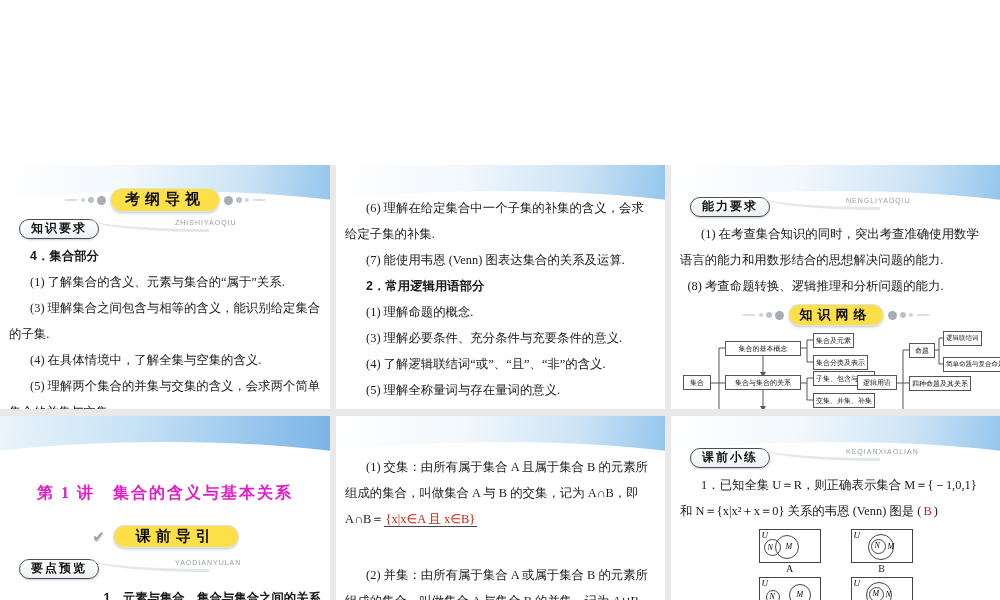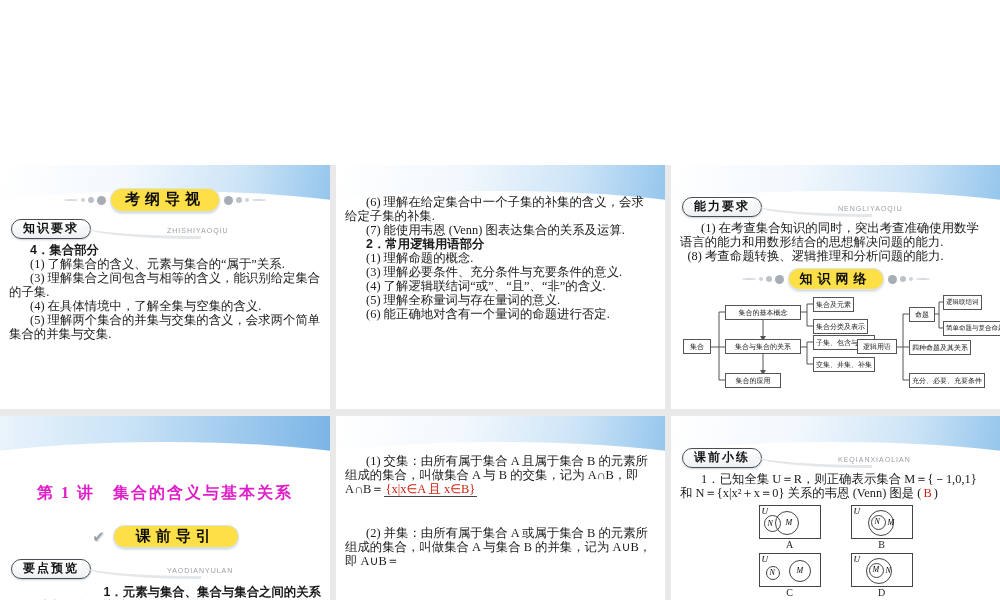--- a/index.html
+++ b/index.html
@@ -24,31 +24,31 @@
            font-size:15px; letter-spacing:5px; color:#0d0d0d;
            box-shadow:0 0 0 1px #dde2e7, 0 2px 3px rgba(110,130,155,.45); }
   .dots { display:flex; align-items:center; gap:3px; }
   .dots i { display:block; border-radius:50%; }
   .dash { width:14px; height:2px; background:#d7dbdf; border-radius:2px; }
   .d1 { width:4px; height:4px; background:#cdd2d7; }
   .d2 { width:6px; height:6px; background:#bcc2c8; }
   .d3 { width:9px; height:9px; background:#a7adb4; }
 
   
-  .tab { display:flex; align-items:flex-end; height:20px; margin:8px 0 4px 2px; }
+  .tab { display:flex; align-items:flex-start; height:20px; margin:8px 0 4px 10px; }
   .tpill { border:1px solid #4a4f55; border-radius:10px; padding:0 11px 1px;
            font-weight:bold; font-size:12px; letter-spacing:2px; color:#111;
            background:linear-gradient(#ffffff,#edf0f3); box-shadow:0 1px 2px rgba(120,135,150,.4);
            white-space:nowrap; }
   .tcurve { width:118px; height:13px; border-bottom:3px solid #e4e7ea;
             border-bottom-left-radius:100% 13px; margin-left:-8px; }
   .tsub { font-family:"Liberation Sans",sans-serif; font-size:7px; color:#9aa0a6;
           letter-spacing:1px; margin:0 0 5px -34px; }
 
-  .bt { font-size:12.4px; line-height:14px; color:#1b1b1b; }
+  .bt { font-size:12.4px; line-height:26px; color:#1b1b1b; }
   p.para { margin:0; text-indent:1.7em; }
   .bh { font-family:"Liberation Sans",sans-serif; font-weight:bold; }
   .ans { color:#cc2211; border-bottom:1px solid #444; padding:0 2px; }
   .stitle { text-align:center; font-weight:bold; font-size:16px; letter-spacing:2px;
             color:#e01ec8; margin:11px; }
   .pencil { color:#9aa2a9; font-size:15px; margin-right:4px; text-shadow:1px 1px 1px #cfd5da; }
 
   
   .net { position:relative; height:102px; margin:6px 0 0 1px; }
   .net svg { position:absolute; left:0; top:0; }

